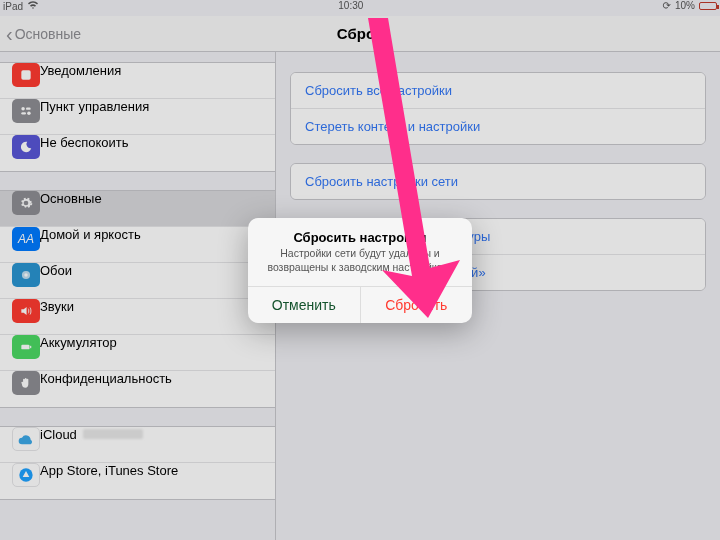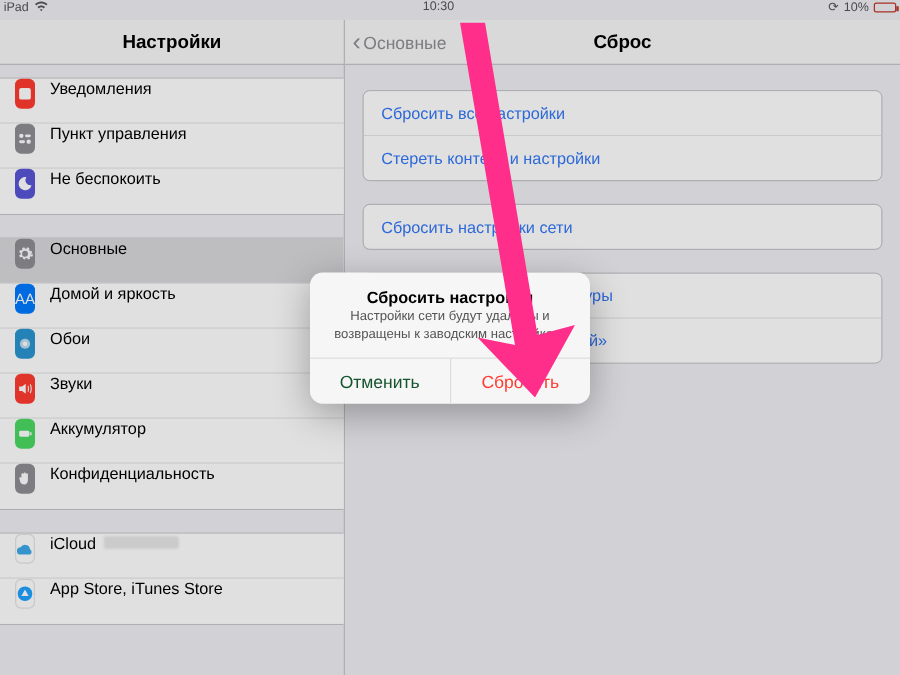--- a/index.html
+++ b/index.html
@@ -23,21 +23,21 @@
   .headerbar .title { text-align: center; font-weight: 600; font-size: 15px; line-height: 36px; }
   
   .pane { position: absolute; top: 52px; bottom: 0; overflow: hidden; }
   .sidebar { left: 0; width: 276px; border-right: 1px solid #c8c8cc; background: #efeff4; }
   .detailpane { left: 276px; right: 0; background: #efeff4; }
   .group { margin-top: 18px; background: #fff; border-top: 1px solid #c8c8cc; border-bottom: 1px solid #c8c8cc; }
   .sidebar .group:first-child { margin-top: 10px; }
   .row { display: flex; height: 36px; padding: 0 12px; border-bottom: 1px solid #e5e5e8; font-size: 13px; color: #000; background: #fff; }
   .row:last-child { border-bottom: none; }
   .row.selected { background: #d9d9dc; }
-  .row .icon { width: 16px; height: 24px; border-radius: 5px; margin-right: 12px; display: flex; align-items: center; justify-content: center; font-size: 14px; color: #fff; flex-shrink: 0; }
+  .row .icon { width: 28px; height: 24px; border-radius: 5px; display: flex; align-items: center; justify-content: center; font-size: 14px; color: #fff; flex-shrink: 0; font-style: italic; }
   .row .label { flex: 1; white-space: nowrap; overflow: hidden; text-overflow: ellipsis; }
   
   .ic-notif{background:#ff3b30;} .ic-cc{background:#8e8e93;} .ic-dnd{background:#5856d6;}
   .ic-general{background:#8e8e93;} .ic-display{background:#007aff;} .ic-wall{background:#2995d1;}
   .ic-sound{background:#ff3b30;} .ic-pass{background:#ff3b30;} .ic-batt{background:#4cd964;}
   .ic-priv{background:#8e8e93;} .ic-icloud{background:#fff; border:1px solid #e5e5e8;} .ic-icloud svg{fill:#3da9e8;}
   .ic-store{background:#fff; border:1px solid #e5e5e8;}
   
   .dgroup { margin: 18px 14px 0 14px; background: #fff; border: 1px solid #c8c8cc; border-radius: 6px; overflow: hidden; }
   .detailpane .dgroup:first-child { margin-top: 20px; }
@@ -74,21 +74,20 @@
     </div>
     <div class="center">10:30</div>
     <div class="right">
       <span>⟳</span>
       <span>10%</span>
       <span class="battery"><span class="fill"></span></span>
     </div>
   </div>
 
   <div class="headerbar">
-    <div class="side">Настройки</div>
     <div class="detail">
       <div class="back">
         <span class="chev">‹</span>
         <span>Основные</span>
       </div>
       <div class="title">Сброс</div>
     </div>
   </div>
 
   <div class="pane sidebar">

